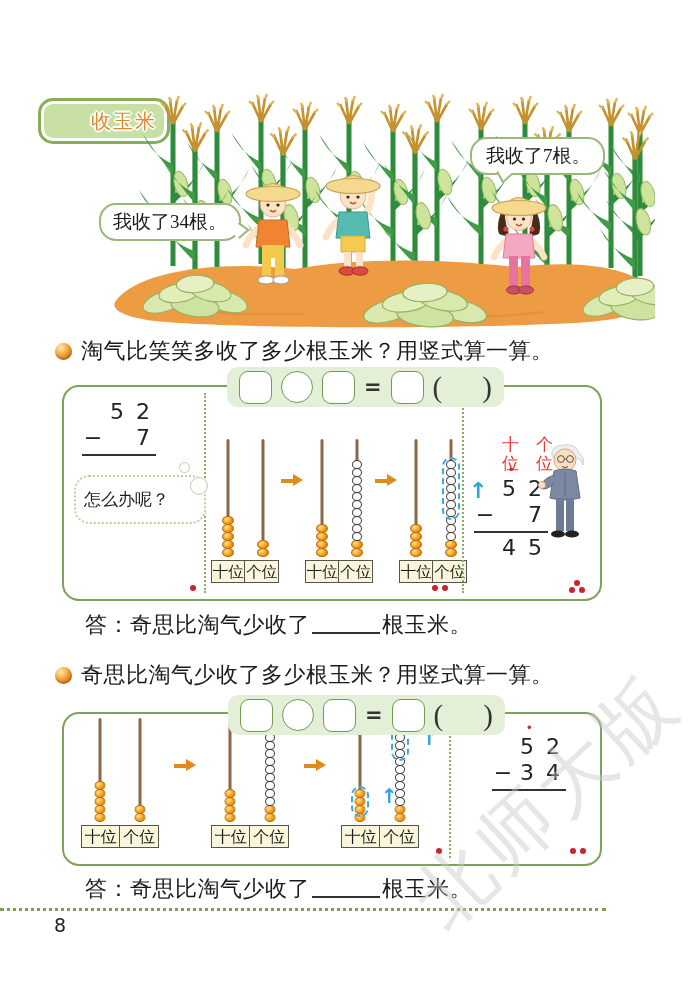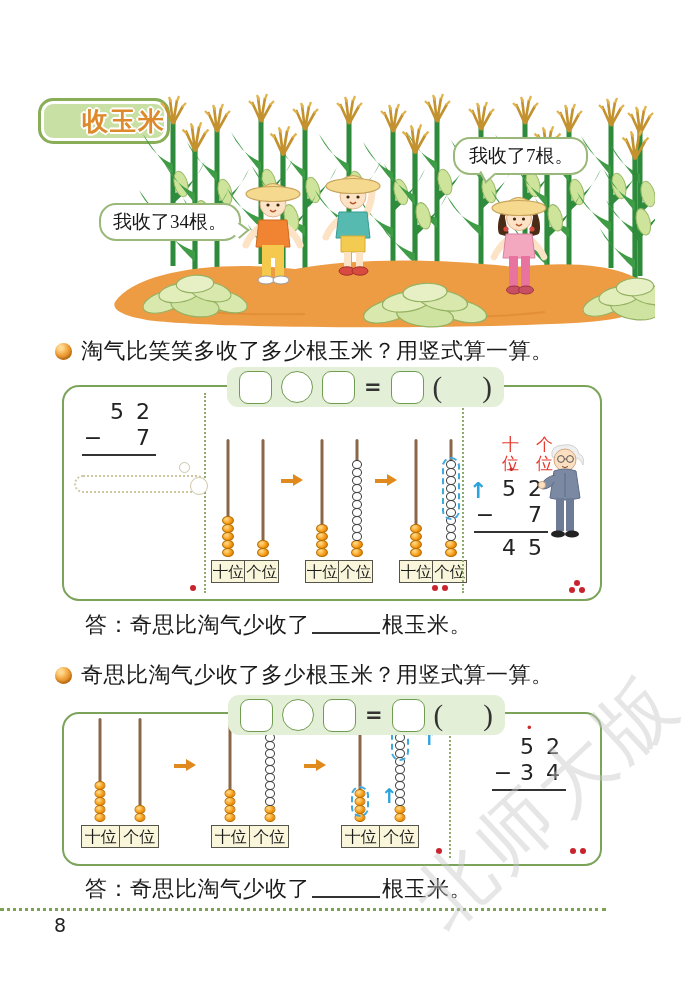--- a/index.html
+++ b/index.html
@@ -8,33 +8,33 @@
     --green-border:#7ba35a;
     --red:#c8242e;
   }
   html,body{margin:0;padding:0;background:#fff;}
   .page{position:relative;width:696px;height:983px;background:#fff;overflow:hidden;font-family:var(--kai);color:#1a1a1a;}
 
   
   .title-badge{position:absolute;left:38px;top:98px;width:126px;height:40px;background:#c9e0a5;
     border:3px solid #8aae57;border-radius:15px;box-shadow:inset 0 0 0 3px #fff;
     display:flex;align-items:center;justify-content:center;}
-  .title-badge span{font-family:var(--num);font-weight:bold;font-size:26px;color:#dd8a2c;letter-spacing:2px;
+  .title-badge span{font-family:var(--num);font-weight:normal;font-size:20px;color:#dd8a2c;letter-spacing:2px;
     text-shadow:-2px 0 #fff,2px 0 #fff,0 -2px #fff,0 2px #fff,-1px -1px #fff,1px 1px #fff,-1px 1px #fff,1px -1px #fff;margin-left:40px;}
 
   
   .scene{position:absolute;left:95px;top:92px;width:560px;height:238px;}
   .scene svg{position:absolute;left:0;top:0;}
   .bubble{position:absolute;background:#fff;border:2px solid #9ab87a;border-radius:17px;
     padding:4px 12px;font-size:19px;white-space:nowrap;z-index:3;}
   .bubble .tail{position:absolute;width:11px;height:11px;background:#fff;}
   .tail-bottom{bottom:-7px;left:26px;border-right:2px solid #9ab87a;border-bottom:2px solid #9ab87a;transform:rotate(62deg) skew(14deg);}
   .tail-right{right:-7px;top:55%;border-top:2px solid #9ab87a;border-right:2px solid #9ab87a;transform:rotate(36deg) skew(-14deg);}
   .b52{left:225px;top:36px;}
-  .b7{left:358px;top:45px;padding-left:14px;}
+  .b7{left:375px;top:45px;padding-left:14px;}
   .b34{left:4px;top:111px;}
 
   
   .q-row{position:absolute;left:55px;display:flex;align-items:center;gap:9px;font-size:22px;letter-spacing:.5px;}
   .q1{top:336px;} .q2{top:660px;}
   .q-bullet{width:17px;height:17px;border-radius:50%;flex:0 0 auto;
     background:radial-gradient(circle at 34% 28%,#ffd98e 12%,#f0a23c 45%,#cf7712 85%);box-shadow:inset -1px -2px 2px rgba(120,60,0,.35);}
 
   
   .workbox{position:absolute;left:62px;width:536px;border:2.5px solid var(--green-border);border-radius:17px;background:#fff;}
@@ -274,20 +274,21 @@
       <span class="vf-d">5</span>
       <span class="vf-d">2</span>
       <span class="vf-d">−</span>
       <span class="vf-d"></span>
       <span class="vf-d">7</span>
       <span class="vf-rule"></span>
     </div>
     <span class="th-c th-c1"></span>
     <span class="th-c th-c2"></span>
     <div class="thought">
+      <div>怎么办呢？</div>
     </div>
     <div class="mdots" style="left:126px;bottom:8px;">
         <span class="mdot"></span>
       </div>
 
     <div class="v-sep" style="left:140px;"></div>
 
     <div style="position:absolute;left:140px;width:258px;top:0;height:100%;">
       <div class="abacus-row big big-row row1">
           <div class="ab-pair">

